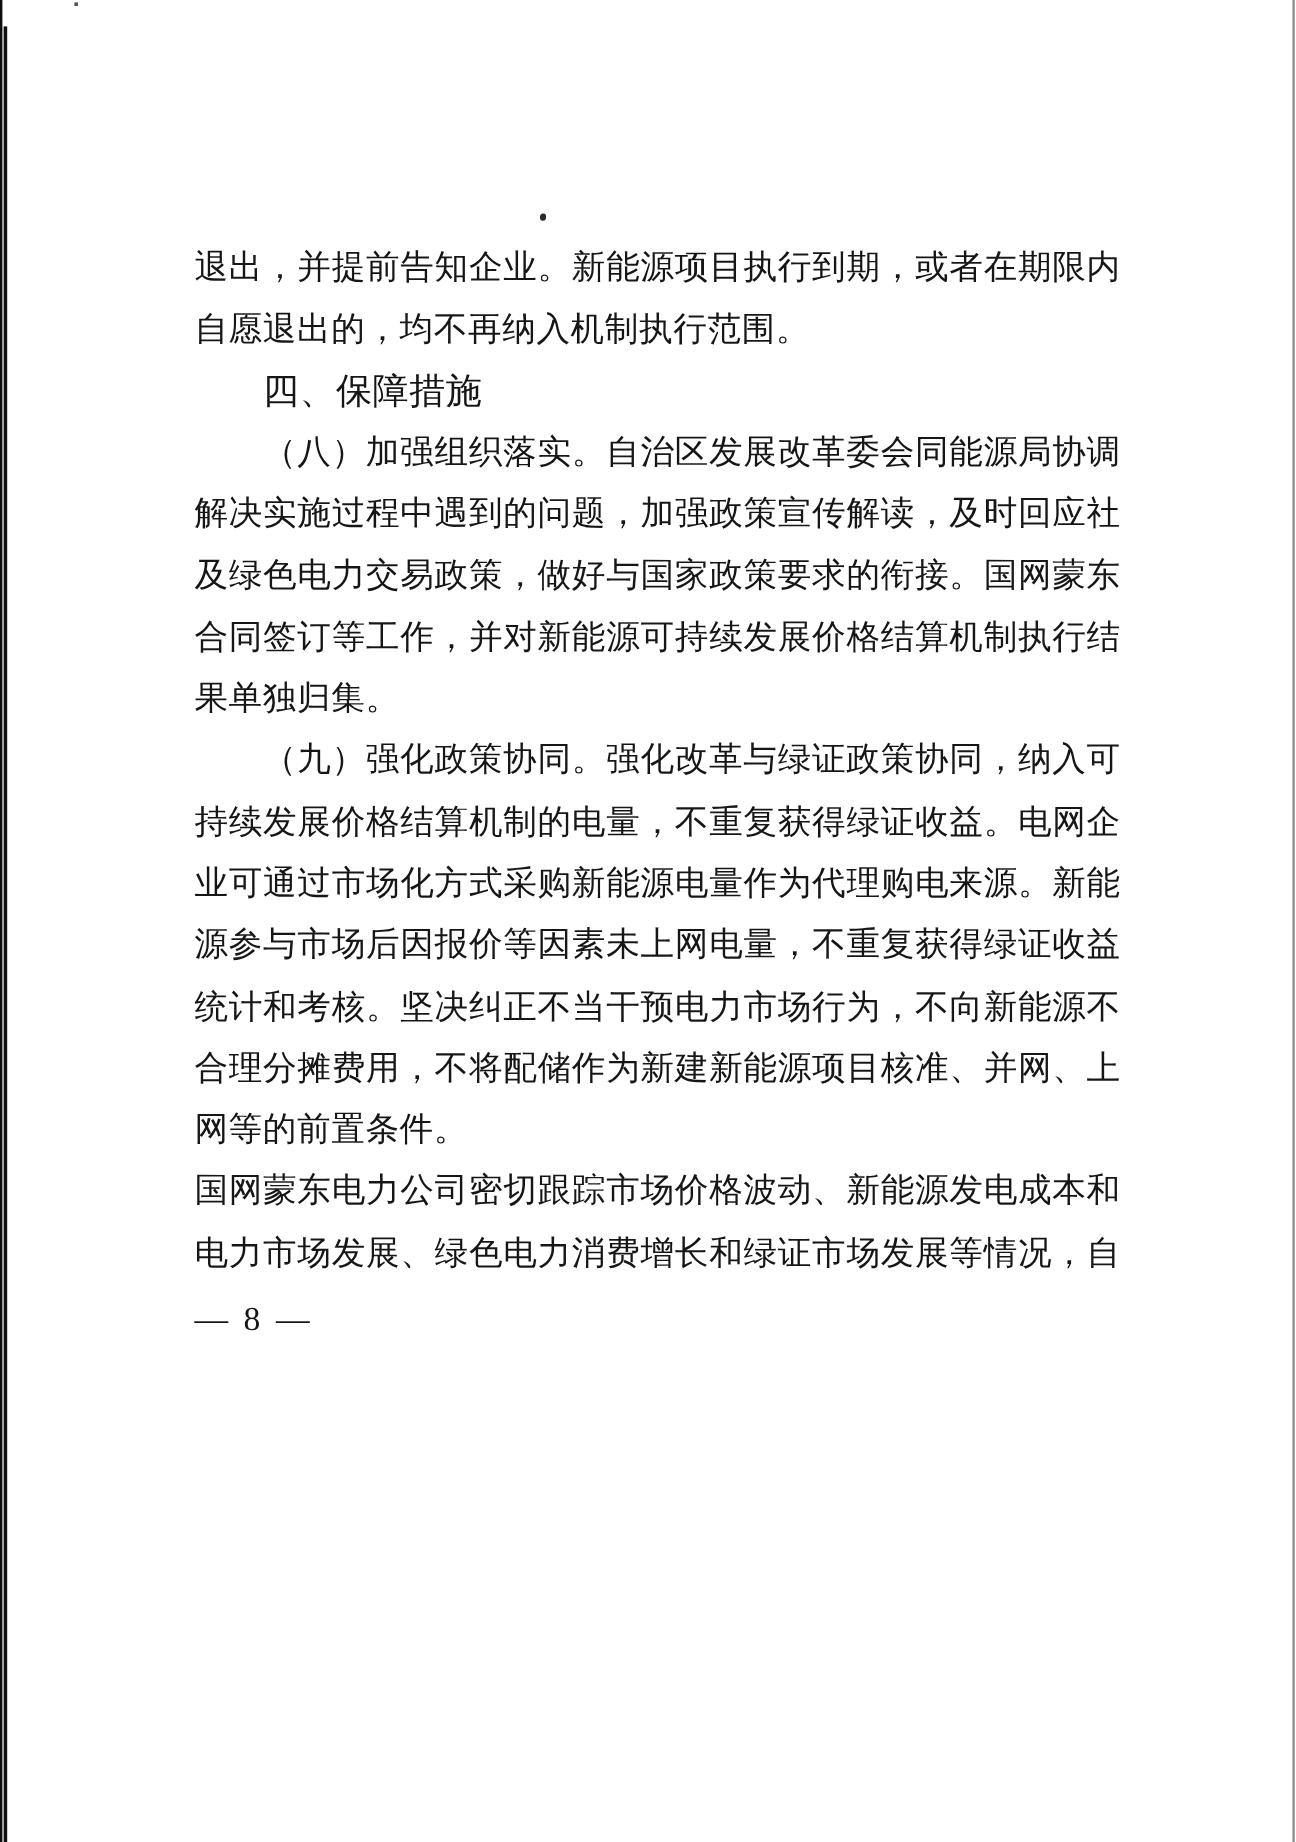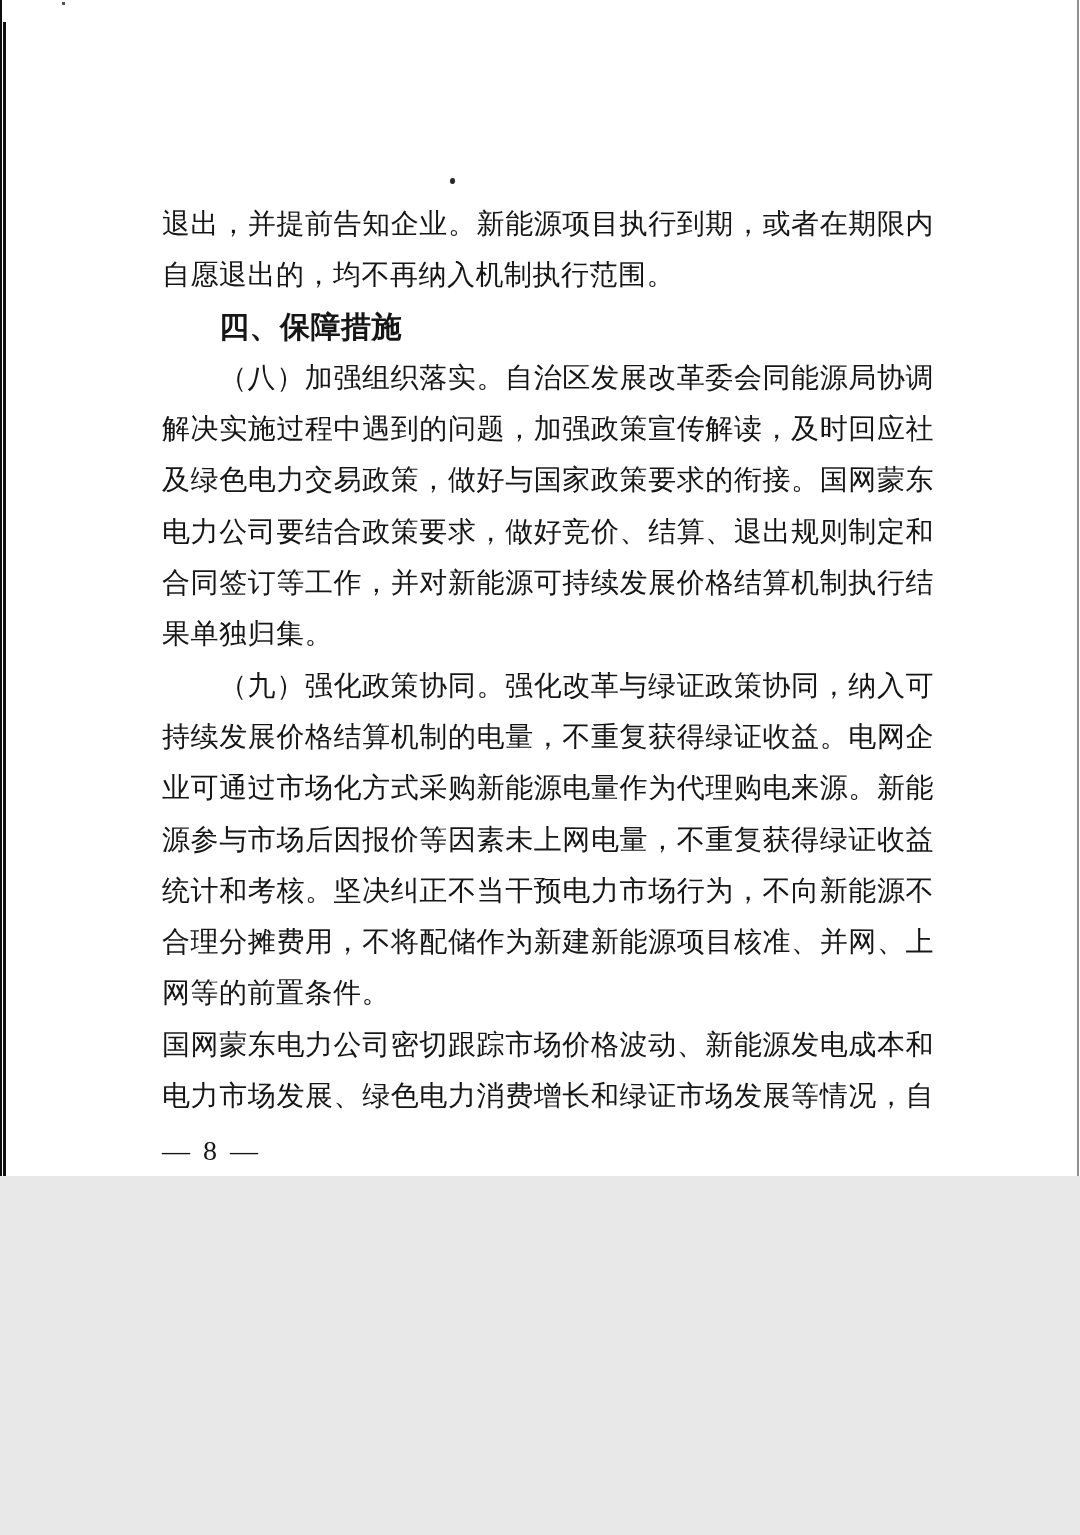--- a/index.html
+++ b/index.html
@@ -3,21 +3,21 @@
 <meta charset="utf-8">
 <style>
   html, body {
     margin: 0;
     padding: 0;
     background: #e8e8e8;
   }
   .page {
     position: relative;
     width: 1080px;
-    height: 1176px;
+    height: 1535px;
     background: #ffffff;
     overflow: hidden;
     font-family: "Liberation Serif", "DejaVu Serif", serif;
     color: #161616;
   }
   
   .edge-left-outer {
     position: absolute;
     left: 0; top: 0;
     width: 2px; height: 100%;
@@ -69,21 +69,21 @@
     text-justify: inter-character;
   }
   .indent {
     text-indent: 57px;
   }
   .lead {
     font-weight: 400;
   }
   .heading {
     font-family: "Liberation Sans", "DejaVu Sans", sans-serif;
-    font-weight: 700;
+    font-weight: 400;
     font-size: 30px;
   }
   .footer-line {
     margin-top: 4px;
     height: 51.3px;
     line-height: 51.3px;
     font-size: 28px;
     letter-spacing: 3px;
   }
 </style>
@@ -103,21 +103,20 @@
     <div class="line just">退出，并提前告知企业。新能源项目执行到期，或者在期限内</div>
 
     <div class="line">自愿退出的，均不再纳入机制执行范围。</div>
 
     <div class="line heading indent">四、保障措施</div>
 
     <div class="line just indent"><span class="lead">（八）加强组织落实。</span><span>自治区发展改革委会同能源局协调</span></div>
 
     <div class="line just">解决实施过程中遇到的问题，加强政策宣传解读，及时回应社</div>
     <div class="line just">及绿色电力交易政策，做好与国家政策要求的衔接。国网蒙东</div>
-    <div class="line just">电力公司要结合政策要求，做好竞价、结算、退出规则制定和</div>
     <div class="line just">合同签订等工作，并对新能源可持续发展价格结算机制执行结</div>
     <div class="line">果单独归集。</div>
 
     <div class="line just indent"><span class="lead">（九）强化政策协同。</span><span>强化改革与绿证政策协同，纳入可</span></div>
 
     <div class="line just">持续发展价格结算机制的电量，不重复获得绿证收益。电网企</div>
     <div class="line just">业可通过市场化方式采购新能源电量作为代理购电来源。新能</div>
     <div class="line just">源参与市场后因报价等因素未上网电量，不重复获得绿证收益</div>
     <div class="line just">统计和考核。坚决纠正不当干预电力市场行为，不向新能源不</div>
     <div class="line just">合理分摊费用，不将配储作为新建新能源项目核准、并网、上</div>

